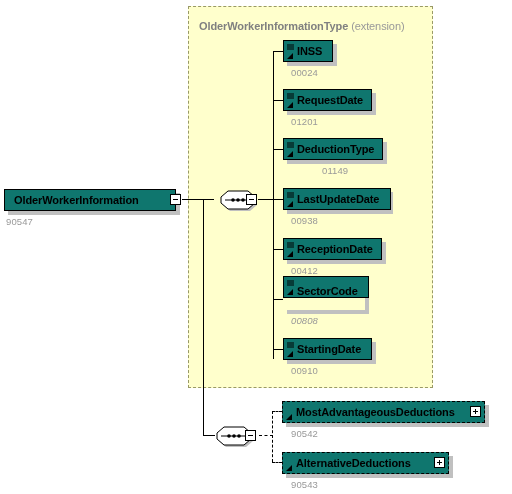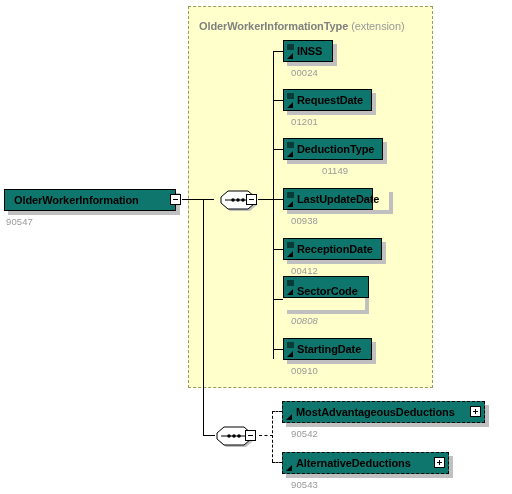--- a/index.html
+++ b/index.html
@@ -262,21 +262,21 @@
         <line x1="1" y1="6" x2="8" y2="6" stroke="#000" stroke-width="1"></line>
         <path d="M1 16 L7 16 L7 10 Z" fill="#000"></path>
       </svg>
     </span>
     <span class="node-label">DeductionType</span>
   </div>
   <div class="node-id" style="left:291px; top:165px;margin-left:31px;">01149</div>
 
   <div class="shadow" style="left:287px; top:210px; width:106px; height:4px;"></div>
   <div class="shadow" style="left:389px; top:192px; width:4px; height:22px;"></div>
-  <div class="node" style="left:283px; top:188px; width:90px;">
+  <div class="node" style="left:283px; top:188px; width:108px;">
     <span class="el-glyph">
       <svg width="9" height="18" viewBox="0 0 9 18" xmlns="http://www.w3.org/2000/svg">
         <line x1="1" y1="2" x2="8" y2="2" stroke="#000" stroke-width="1"></line>
         <line x1="1" y1="4" x2="8" y2="4" stroke="#000" stroke-width="1"></line>
         <line x1="1" y1="6" x2="8" y2="6" stroke="#000" stroke-width="1"></line>
         <path d="M1 16 L7 16 L7 10 Z" fill="#000"></path>
       </svg>
     </span>
     <span class="node-label">LastUpdateDate</span>
   </div>

